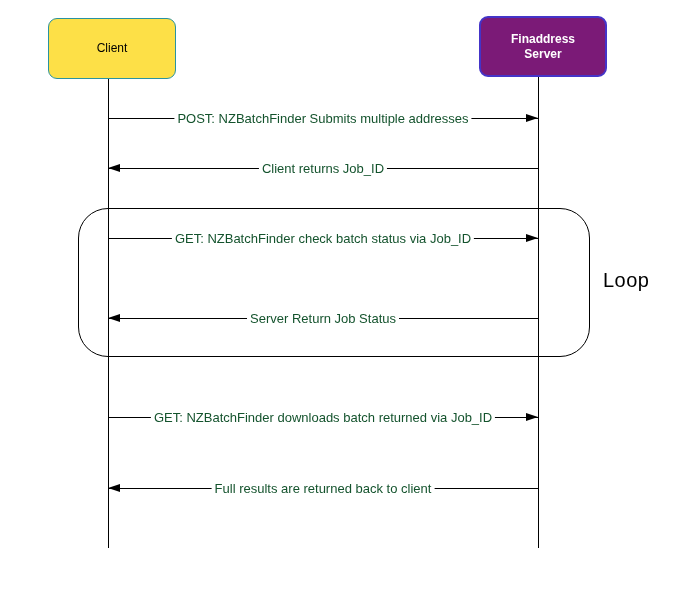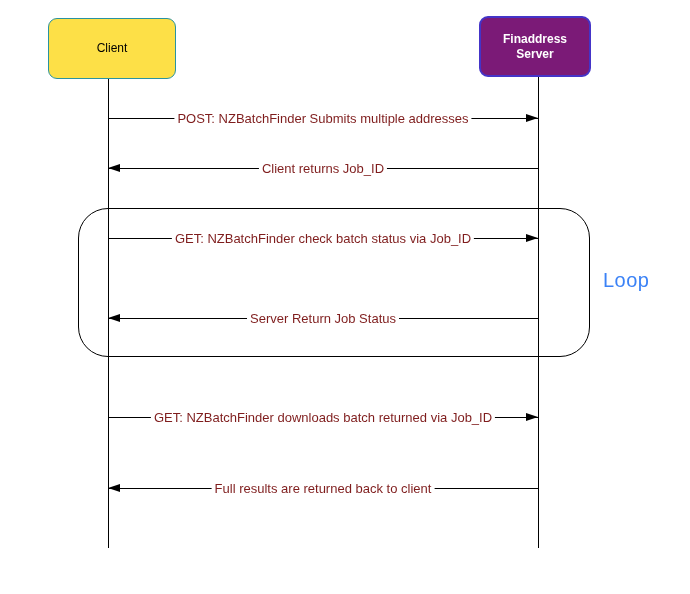--- a/index.html
+++ b/index.html
@@ -26,21 +26,21 @@
     font-size: 12px;
     line-height: 1.25;
   }
   .actor-client {
     left: 48px; top: 18px; width: 128px;
     background: #fde047;
     border: 1px solid #2a93a0;
     color: #000000;
   }
   .actor-server {
-    left: 479px; top: 16px; width: 112px;
+    left: 479px; top: 16px; width: 128px;
     background: #7b1a77;
     border: 2px solid #4434c8;
     color: #ffffff;
     font-weight: bold;
   }
   .actor-server .wrap {
     display: inline-block;
     width: 72px;
   }
 
@@ -59,21 +59,21 @@
     left: 78px; top: 208px;
     width: 512px; height: 149px;
     border: 1px solid #000000;
     border-radius: 30px;
     background: transparent;
   }
   .loop-label {
     position: absolute;
     left: 603px; top: 269px;
     font-size: 20px;
-    color: #3b82f6;
+    color: #000000;
     letter-spacing: 0.5px;
   }
 
   
   .message {
     position: absolute;
     left: 108px;
     width: 430px;
     height: 0;
   }
@@ -98,21 +98,21 @@
     border-right: 12px solid #000000;
   }
   .message .msg-label {
     position: absolute;
     left: 50%;
     top: -8px;
     transform: translateX(-50%);
     background: #ffffff;
     padding: 0 3px;
     font-size: 13px;
-    color: #7f1d1d;
+    color: #14532d;
     white-space: nowrap;
     line-height: 18px;
     text-align: center;
   }
 
   .msg-1 { top: 118px; }
   .msg-2 { top: 168px; }
   .msg-3 { top: 238px; }
   .msg-4 { top: 318px; }
   .msg-5 { top: 417px; }

